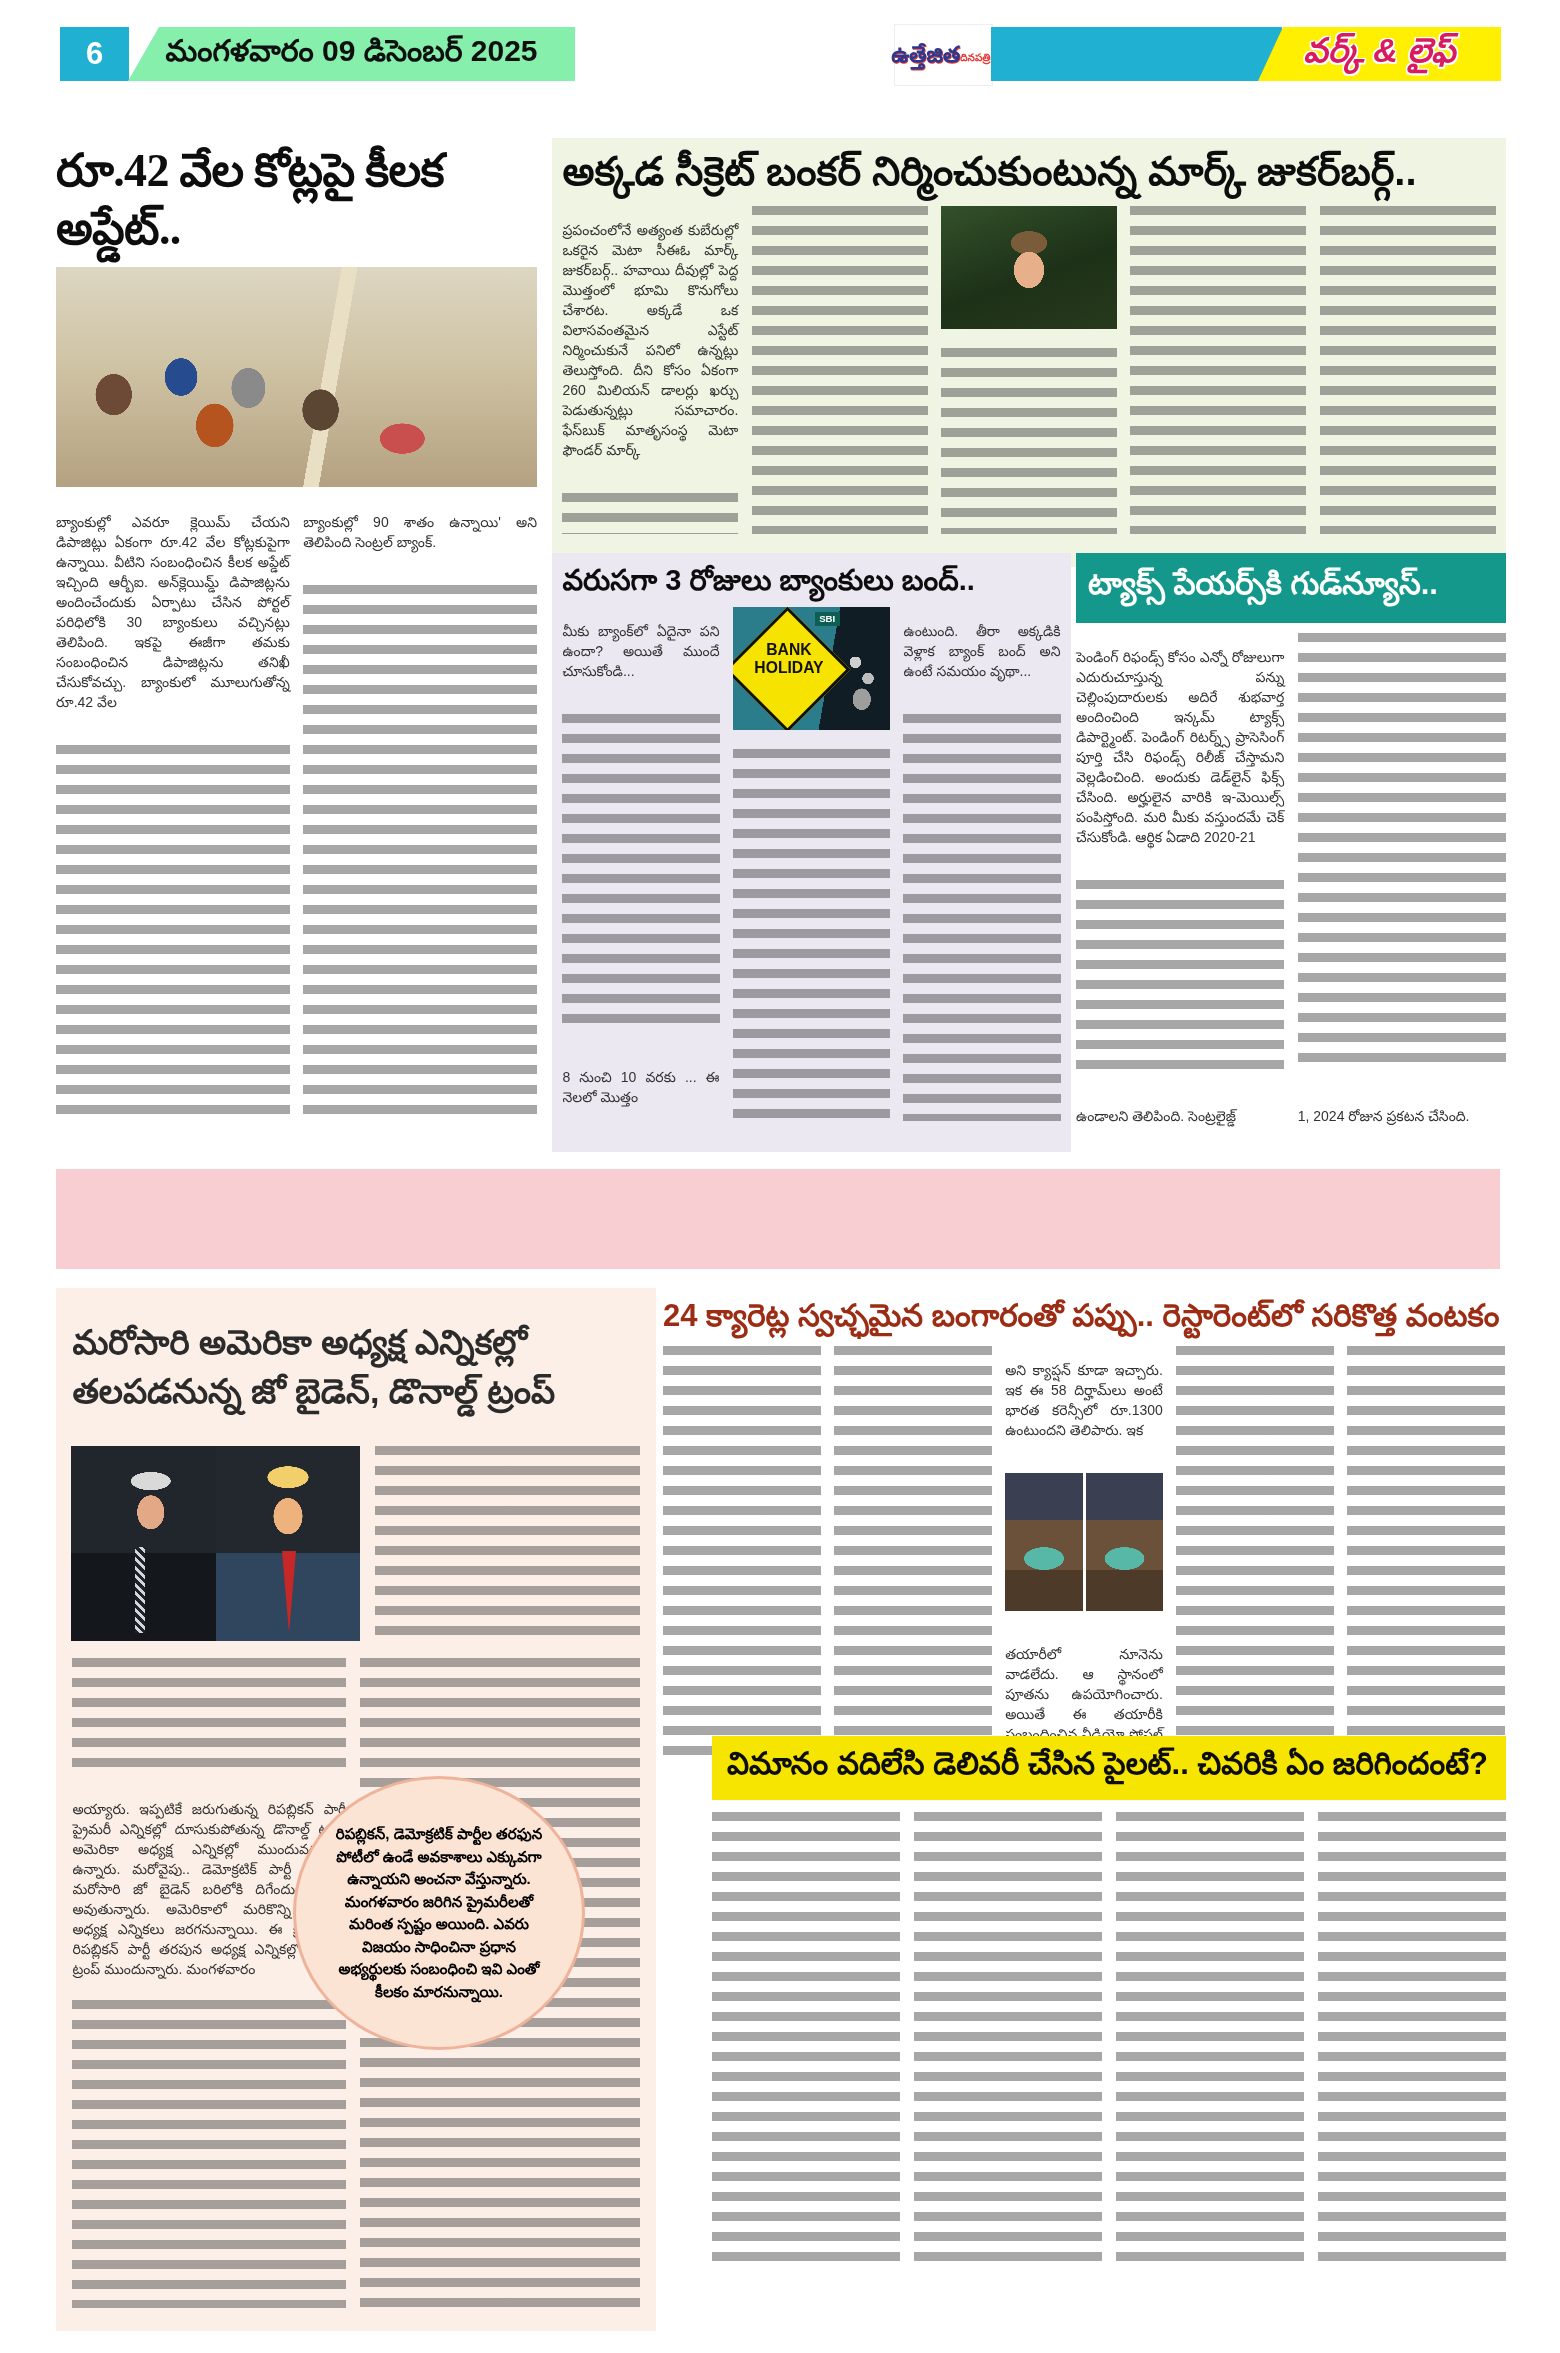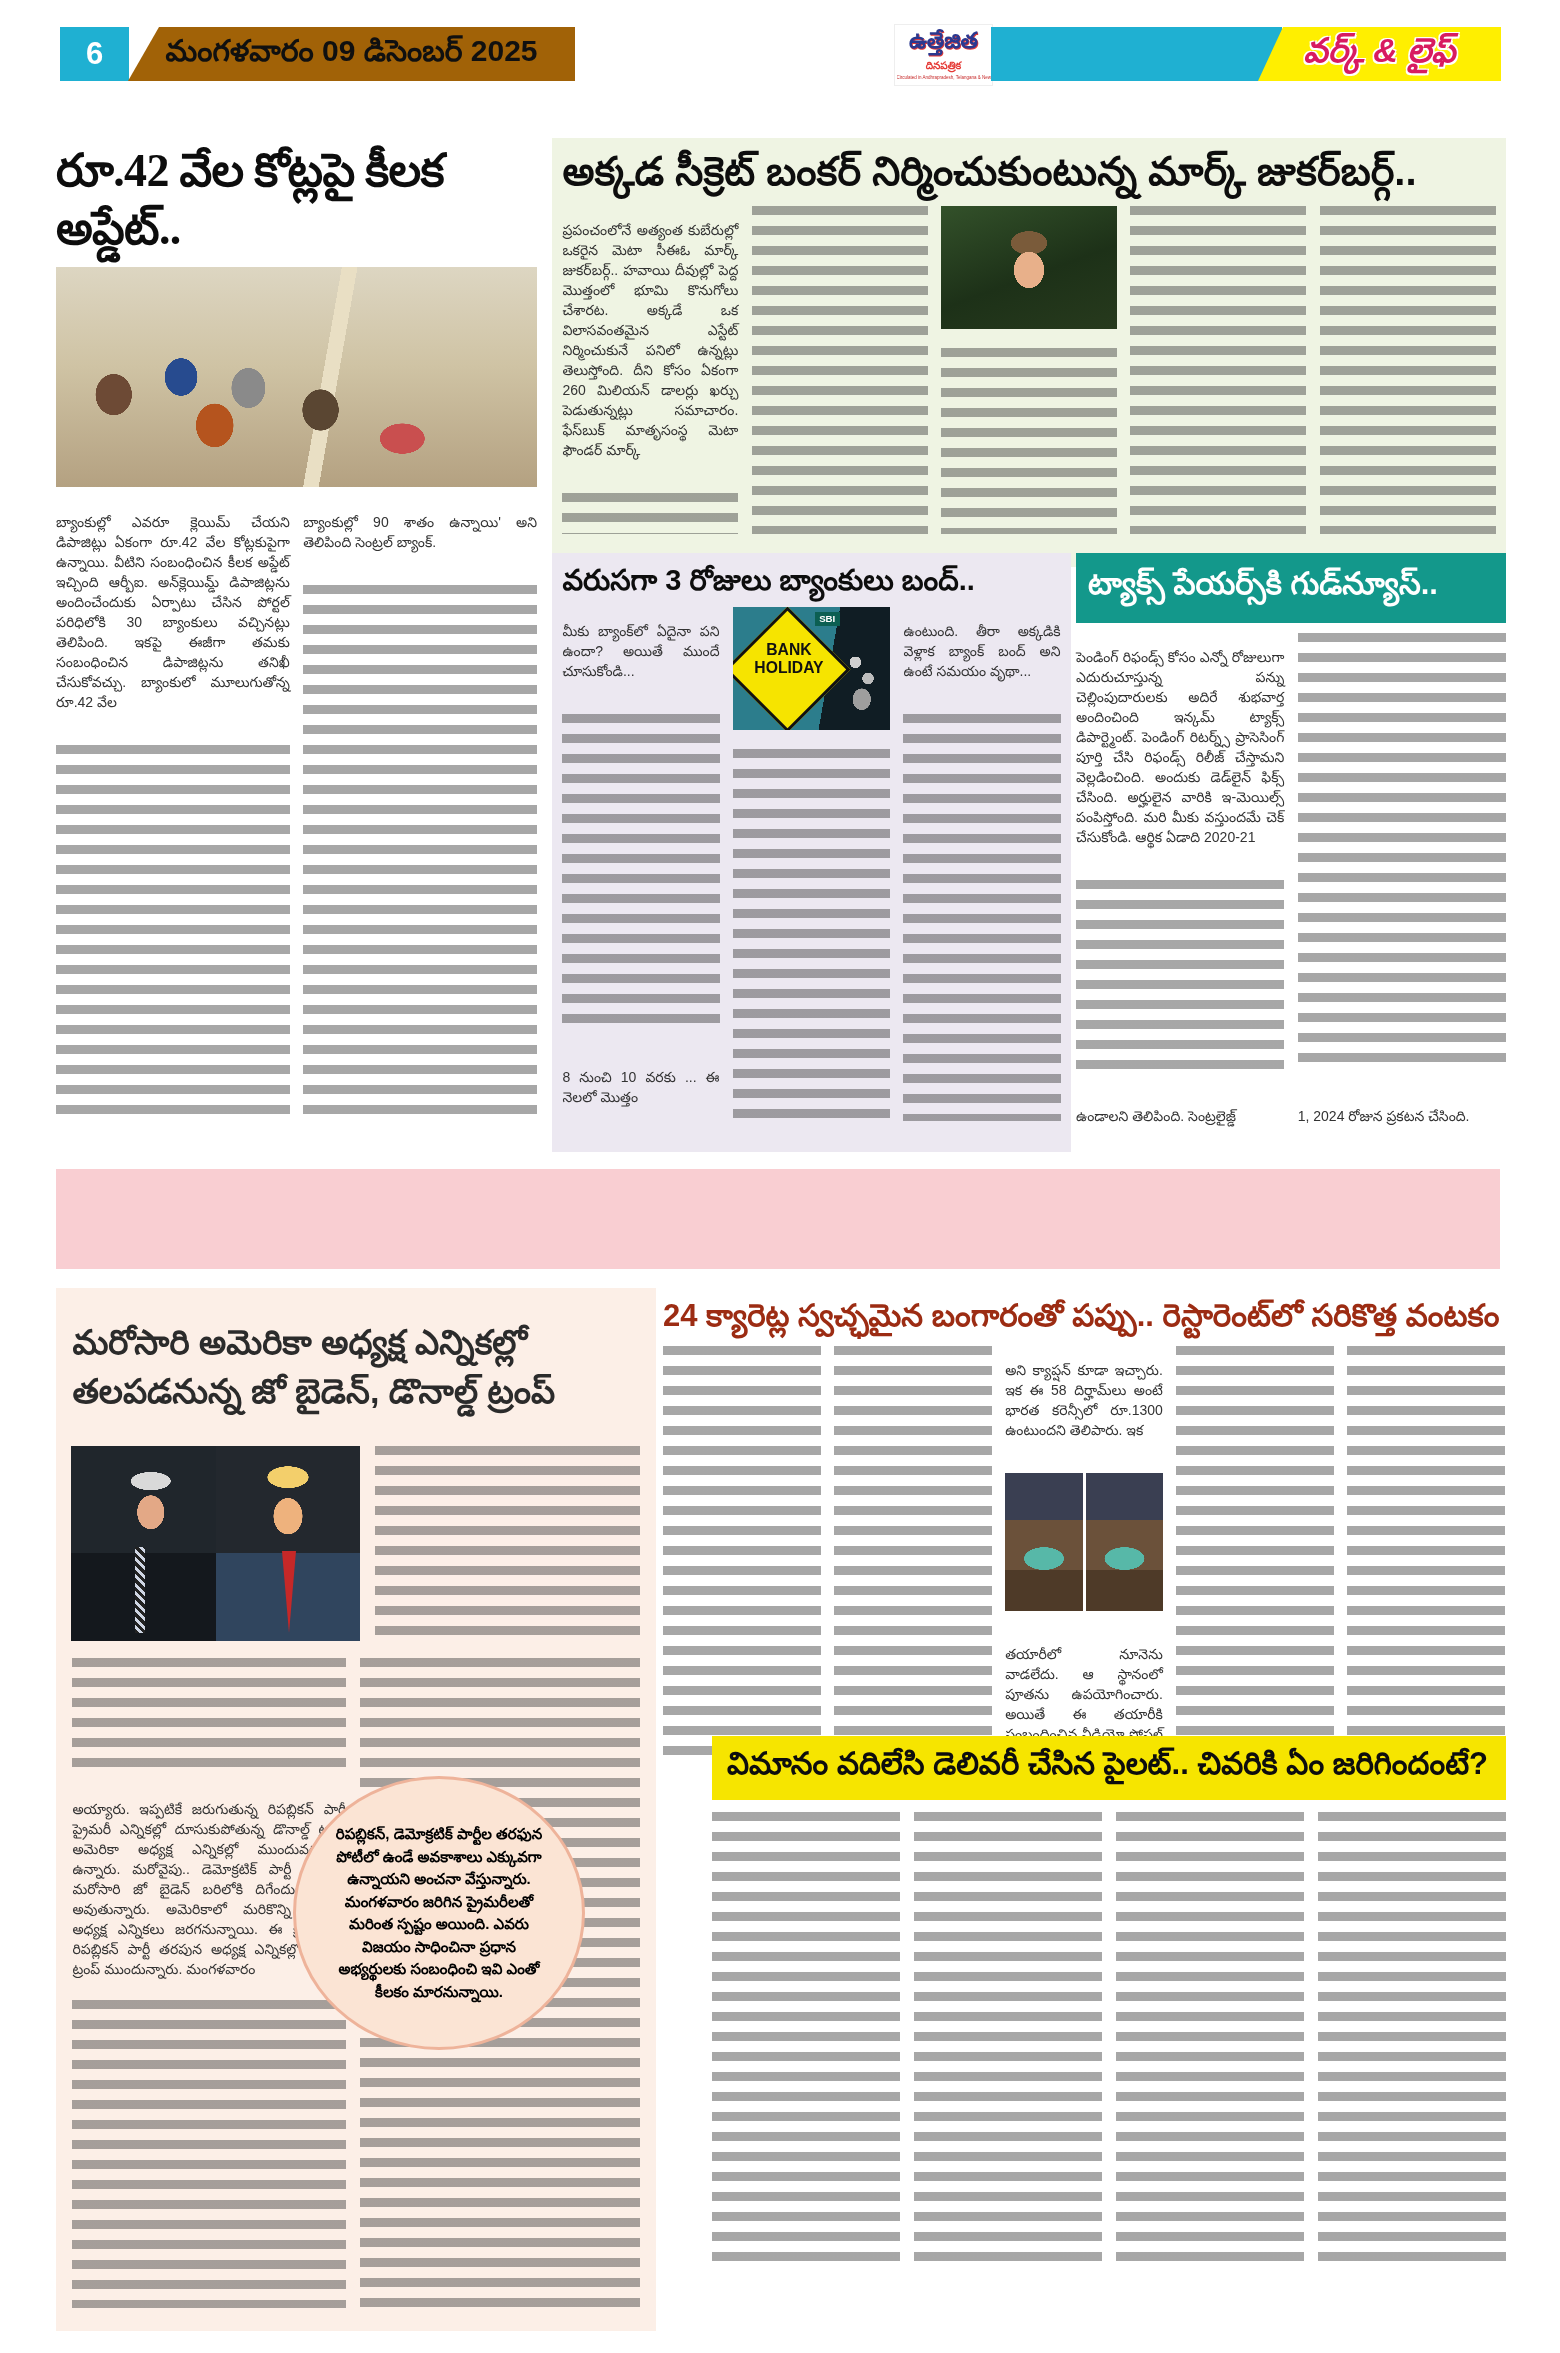--- a/index.html
+++ b/index.html
@@ -3,25 +3,25 @@
 <meta charset="utf-8">
 <style>
   html,body{margin:0;padding:0;background:#e8e8e8;}
   .sheet{position:relative;width:1561px;height:2354px;background:#ffffff;
          font-family:"Liberation Sans","DejaVu Sans",sans-serif;overflow:hidden;}
   .abs{position:absolute;}
 
   
   .page-num{left:60px;top:27px;width:69px;height:54px;background:#1fb0d2;color:#fff;
             display:flex;align-items:center;justify-content:center;font-size:31px;font-weight:bold;}
-  .date-bar{left:128px;top:27px;width:447px;height:54px;background:#a16207;
+  .date-bar{left:128px;top:27px;width:447px;height:54px;background:#86efac;
             clip-path:polygon(31px 0,100% 0,100% 100%,0 100%);
             display:flex;align-items:center;justify-content:center;}
   .date-bar span{font-size:30px;font-weight:800;color:#101010;}
-  .logo{left:894px;top:24px;width:97px;height:60px;display:flex;flex-direction:column;
+  .logo{left:894px;top:24px;width:97px;height:60px;display:flex;flex-direction:row;
         align-items:center;justify-content:center;background:#fff;border:0.7px solid #eee;}
   .logo .t{font-size:22.4px;font-weight:800;color:#2b3990;text-shadow:0.7px 0.7px 0 #e53935;line-height:1;}
   .logo .s{font-size:10.4px;font-weight:bold;color:#e53935;margin-top:8px;}
   .logo .g{font-size:4.5px;color:#c62828;margin-top:1.5px;white-space:nowrap;overflow:hidden;max-width:94px;}
   .cyan-strip{left:991px;top:27px;width:291px;height:54px;background:#1fb0d2;}
   .section-bar{left:1258px;top:27px;width:243px;height:54px;background:#ffef00;
                clip-path:polygon(25px 0,100% 0,100% 100%,0 100%);
                display:flex;align-items:center;justify-content:center;}
   .section-bar span{font-size:34px;font-weight:800;color:#d81b60;font-style:italic;
                     text-shadow:-1.5px -1.5px 0 #fff,1.5px -1.5px 0 #fff,-1.5px 1.5px 0 #fff,1.5px 1.5px 0 #fff;}

